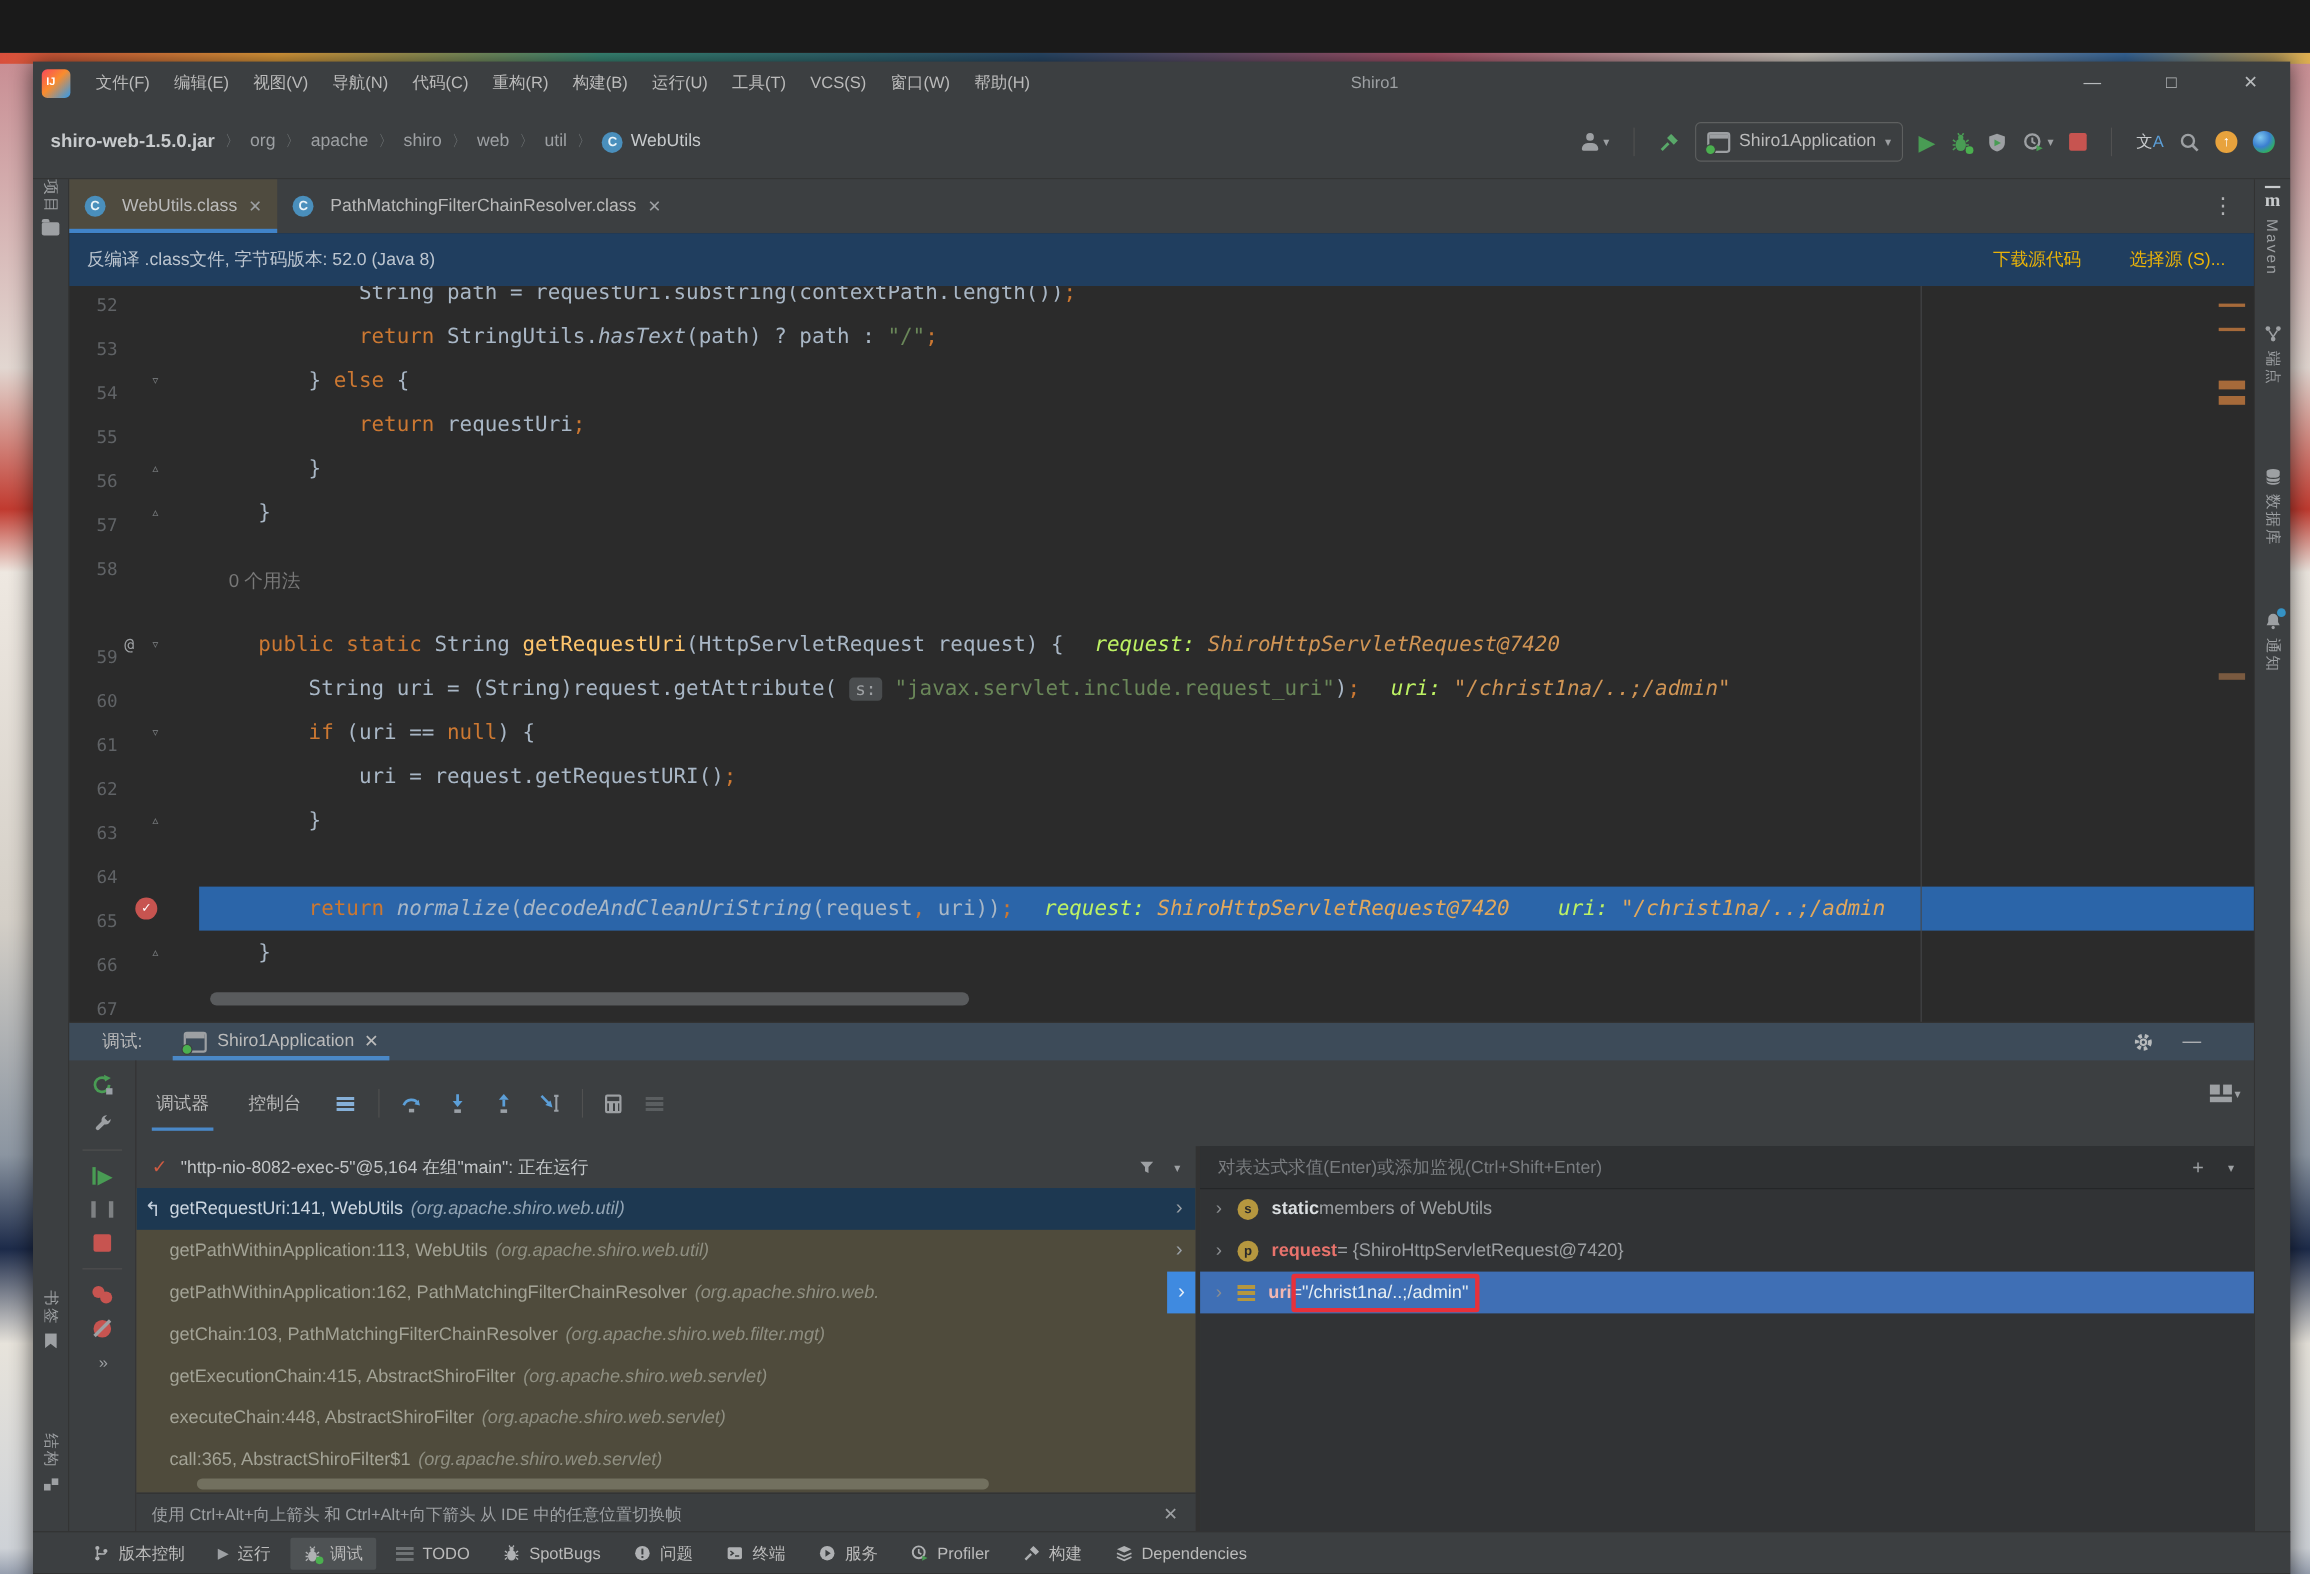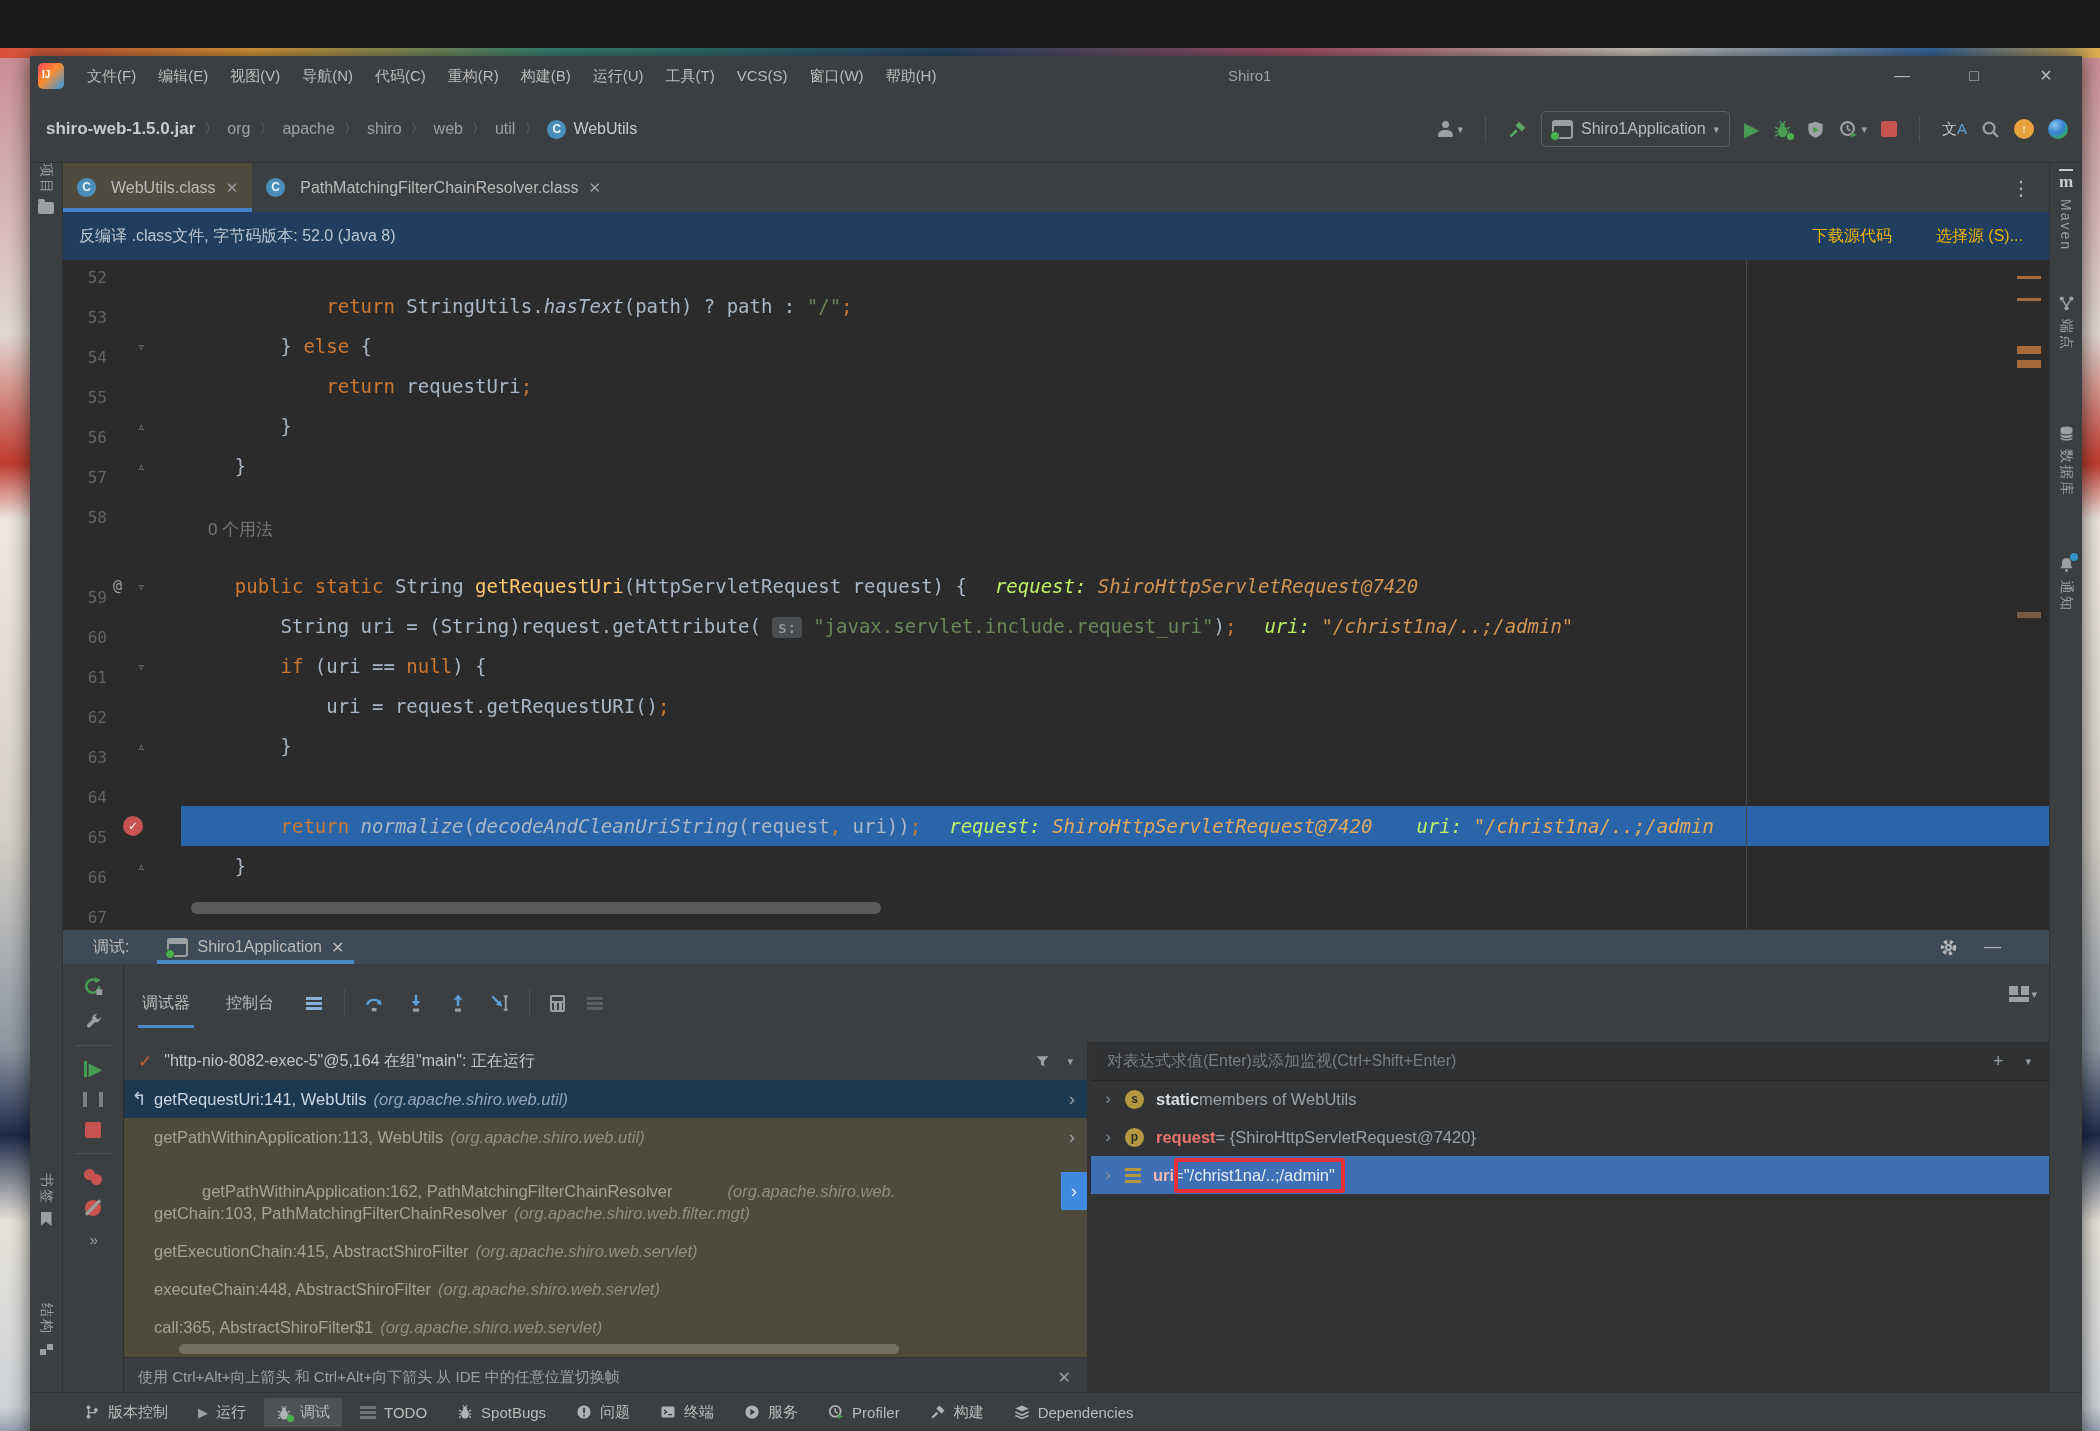--- a/index.html
+++ b/index.html
@@ -439,21 +439,21 @@
               <span class="class-badge">C</span>
               <span>PathMatchingFilterChainResolver.class</span>
               <span class="tclose">✕</span>
             </span>
           </span>
         <span id="tabs-more">⋮</span>
       </div>
 
       <div id="editor">
         <div id="lines-host">
-            <div class="crow" style="top: 34px;"><span class="lnum">52</span></div>
+            <div class="crow" style="top: 34px;"><span class="lnum">52</span><span class="codetxt"><span class="tp">            </span><span class="tp">String path = requestUri.substring(contextPath.length())</span><span class="ts">;</span></span></div>
             <div class="crow" style="top: 74px;"><span class="lnum">53</span><span class="codetxt"><span class="tp">            </span><span class="tk">return</span><span class="tp"> StringUtils.</span><span class="tm">hasText</span><span class="tp">(path) ? path : </span><span class="tq">"/"</span><span class="ts">;</span></span></div>
             <div class="crow" style="top: 114px;"><span class="lnum">54</span><span class="gfold">▿</span><span class="codetxt"><span class="tp">        </span><span class="tp">} </span><span class="tk">else</span><span class="tp"> {</span></span></div>
             <div class="crow" style="top: 154px;"><span class="lnum">55</span><span class="codetxt"><span class="tp">            </span><span class="tk">return</span><span class="tp"> requestUri</span><span class="ts">;</span></span></div>
             <div class="crow" style="top: 194px;"><span class="lnum">56</span><span class="gfold">▵</span><span class="codetxt"><span class="tp">        </span><span class="tp">}</span></span></div>
             <div class="crow" style="top: 234px;"><span class="lnum">57</span><span class="gfold">▵</span><span class="codetxt"><span class="tp">    </span><span class="tp">}</span></span></div>
             <div class="crow" style="top: 274px;"><span class="lnum">58</span><span class="codetxt"></span></div>
             <div class="crow" style="top: 296px;"><span class="codetxt"><span class="usage">    0 个用法</span></span></div>
             <div class="crow" style="top: 354px;"><span class="lnum">59</span><span class="gann">@</span><span class="gfold">▿</span><span class="codetxt"><span class="tp">    </span><span class="tk">public</span><span class="tp"> </span><span class="tk">static</span><span class="tp"> String </span><span class="td">getRequestUri</span><span class="tp">(HttpServletRequest request) {</span><span class="ih"><span class="ihl">request: </span><span class="ihv">ShiroHttpServletRequest@7420</span></span></span></div>
             <div class="crow" style="top: 394px;"><span class="lnum">60</span><span class="codetxt"><span class="tp">        </span><span class="tp">String uri = (String)request.getAttribute( </span><span class="chip">s:</span><span class="tp"> </span><span class="tq">"javax.servlet.include.request_uri"</span><span class="tp">)</span><span class="ts">;</span><span class="ih"><span class="ihl">uri: </span><span class="ihv">"/christ1na/..;/admin"</span></span></span></div>
             <div class="crow" style="top: 434px;"><span class="lnum">61</span><span class="gfold">▿</span><span class="codetxt"><span class="tp">        </span><span class="tk">if</span><span class="tp"> (uri == </span><span class="tk">null</span><span class="tp">) {</span></span></div>
@@ -558,21 +558,21 @@
               <span>getRequestUri:141, WebUtils</span>
               <span class="pkg">(org.apache.shiro.web.util)</span>
               <span class="chev">›</span>
             </div>
             <div class="frame" style="top: 38px;">
               <span class="noicon"></span>
               <span>getPathWithinApplication:113, WebUtils</span>
               <span class="pkg">(org.apache.shiro.web.util)</span>
               <span class="chev">›</span>
             </div>
-            <div class="frame" style="top: 92px; gap: 48px;">
+            <div class="frame" style="top: 76px;">
               <span class="noicon"></span>
               <span>getPathWithinApplication:162, PathMatchingFilterChainResolver</span>
               <span class="pkg">(org.apache.shiro.web.</span>
               <span class="chevblue">
                 <span>›</span>
               </span>
             </div>
             <div class="frame" style="top: 114px; text-align: center;">
               <span class="noicon"></span>
               <span>getChain:103, PathMatchingFilterChainResolver</span>

